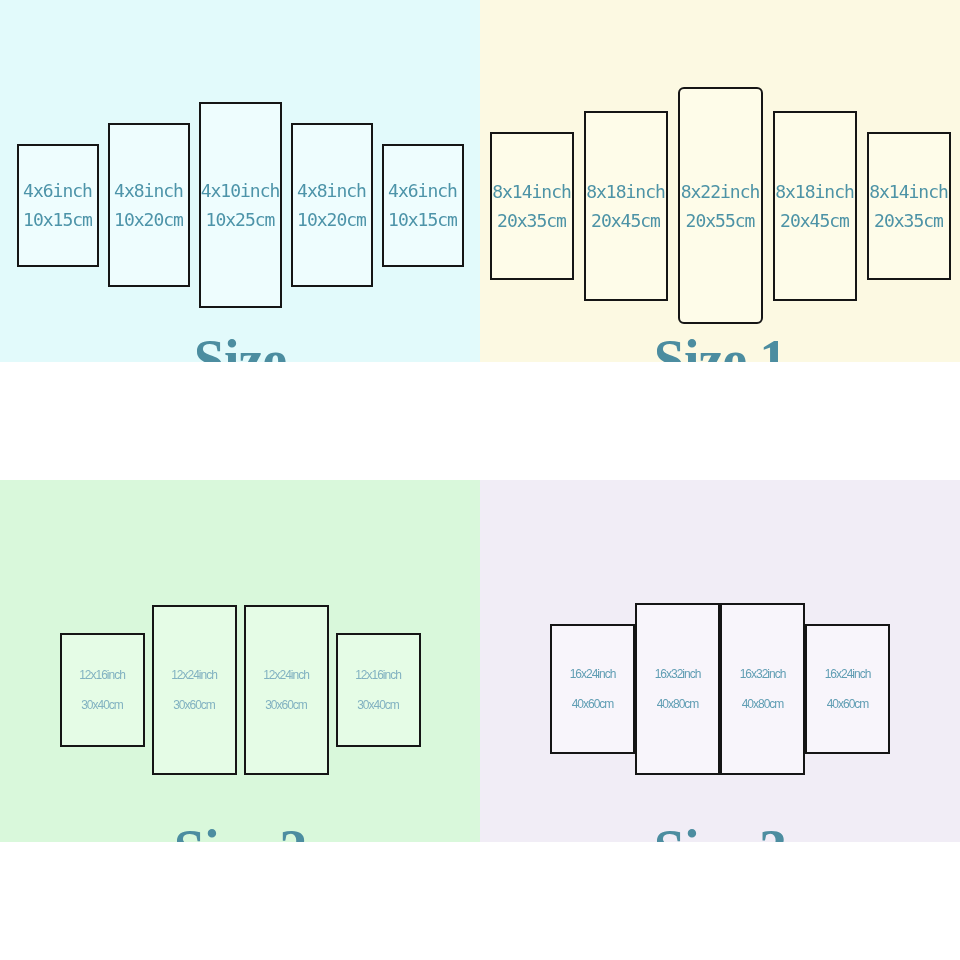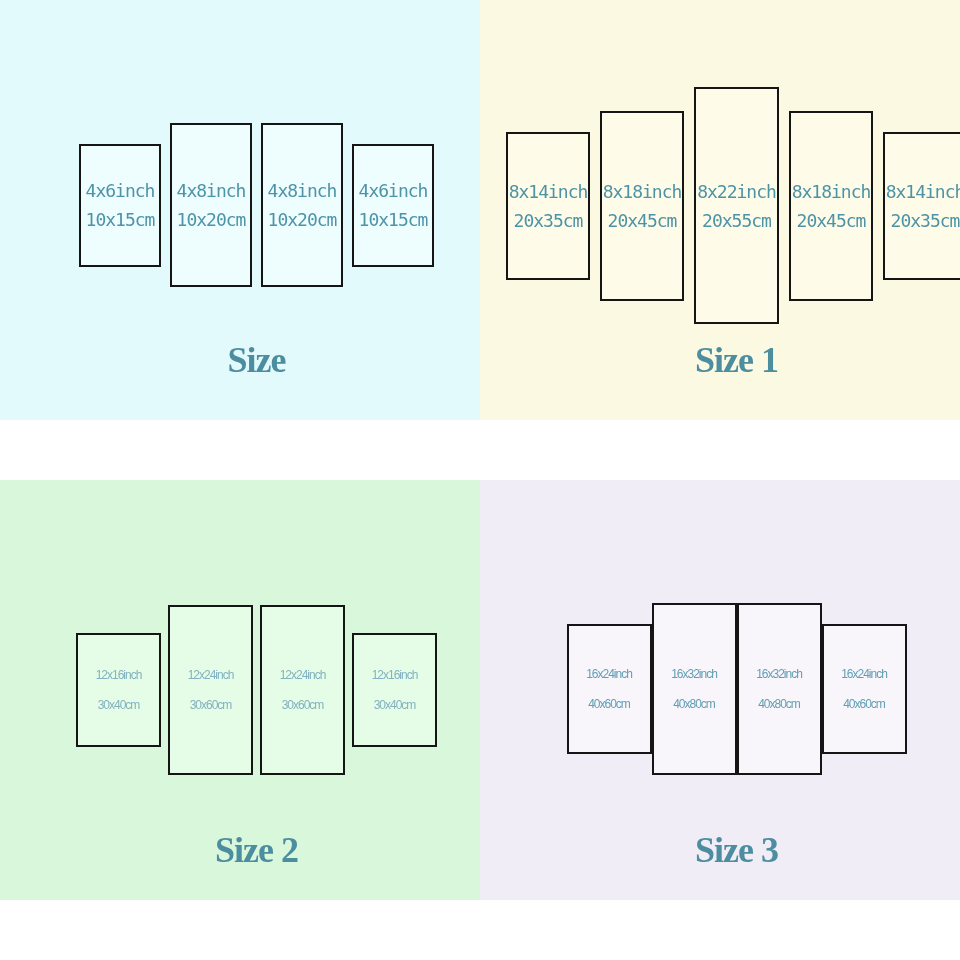--- a/index.html
+++ b/index.html
@@ -10,24 +10,23 @@
     width: 960px;
     height: 960px;
     display: grid;
     grid-template-columns: 480px 480px;
     grid-template-rows: 480px 480px;
     font-family: "Liberation Sans", sans-serif;
   }
   .quadrant {
     position: relative;
     width: 480px;
-    height: 420px;
+    height: 362px;
     background: var(--bg, #eee);
     overflow: hidden;
-    padding-left: 33px;
   }
   .panels-row {
     position: absolute;
     left: 0;
     width: 100%;
     display: flex;
     justify-content: center;
     align-items: center;
   }
   .panel {
@@ -60,21 +59,21 @@
     line-height: 30px;
     letter-spacing: -1px;
   }
   .quadrant-title {
     position: absolute;
     left: 0;
     width: 100%;
     text-align: center;
     font-family: "Liberation Serif", "DejaVu Serif", serif;
     font-weight: bold;
-    font-size: 36px;
+    font-size: 56px;
     line-height: 44px;
     letter-spacing: -1px;
     color: var(--title, #4c8da0);
   }
 </style>
 </head>
 <body>
 
 <div class="quadrant q0" style="--bg: #e2fafb; --panel-bg: #eefdfe; --label: #4d94a9; --title: #4c8da0;">
   <div class="panels-row" style="top: 102px; height: 206px; gap: 9px;">
@@ -83,20 +82,26 @@
           <div>4x6inch</div>
           <div>10x15cm</div>
         </div>
       </div>
       <div class="panel" style="width: 82px; height: 164px; border-color: rgb(21, 21, 21);">
         <div class="panel-label">
           <div>4x8inch</div>
           <div>10x20cm</div>
         </div>
       </div>
+      <div class="panel" style="width: 83px; height: 206px; border-color: rgb(21, 21, 21);">
+        <div class="panel-label">
+          <div>4x10inch</div>
+          <div>10x25cm</div>
+        </div>
+      </div>
       <div class="panel" style="width: 82px; height: 164px; border-color: rgb(21, 21, 21);">
         <div class="panel-label">
           <div>4x8inch</div>
           <div>10x20cm</div>
         </div>
       </div>
       <div class="panel" style="width: 82px; height: 123px; border-color: rgb(21, 21, 21);">
         <div class="panel-label">
           <div>4x6inch</div>
           <div>10x15cm</div>
@@ -113,21 +118,21 @@
           <div>8x14inch</div>
           <div>20x35cm</div>
         </div>
       </div>
       <div class="panel" style="width: 84px; height: 190px; border-color: rgb(21, 21, 21);">
         <div class="panel-label">
           <div>8x18inch</div>
           <div>20x45cm</div>
         </div>
       </div>
-      <div class="panel" style="width: 85px; height: 237px; border-color: rgb(21, 21, 21);">
+      <div class="panel" style="width: 85px; height: 237px; border-color: rgb(21, 21, 21); border-radius: 6px;">
         <div class="panel-label">
           <div>8x22inch</div>
           <div>20x55cm</div>
         </div>
       </div>
       <div class="panel" style="width: 84px; height: 190px; border-color: rgb(21, 21, 21);">
         <div class="panel-label">
           <div>8x18inch</div>
           <div>20x45cm</div>
         </div>

